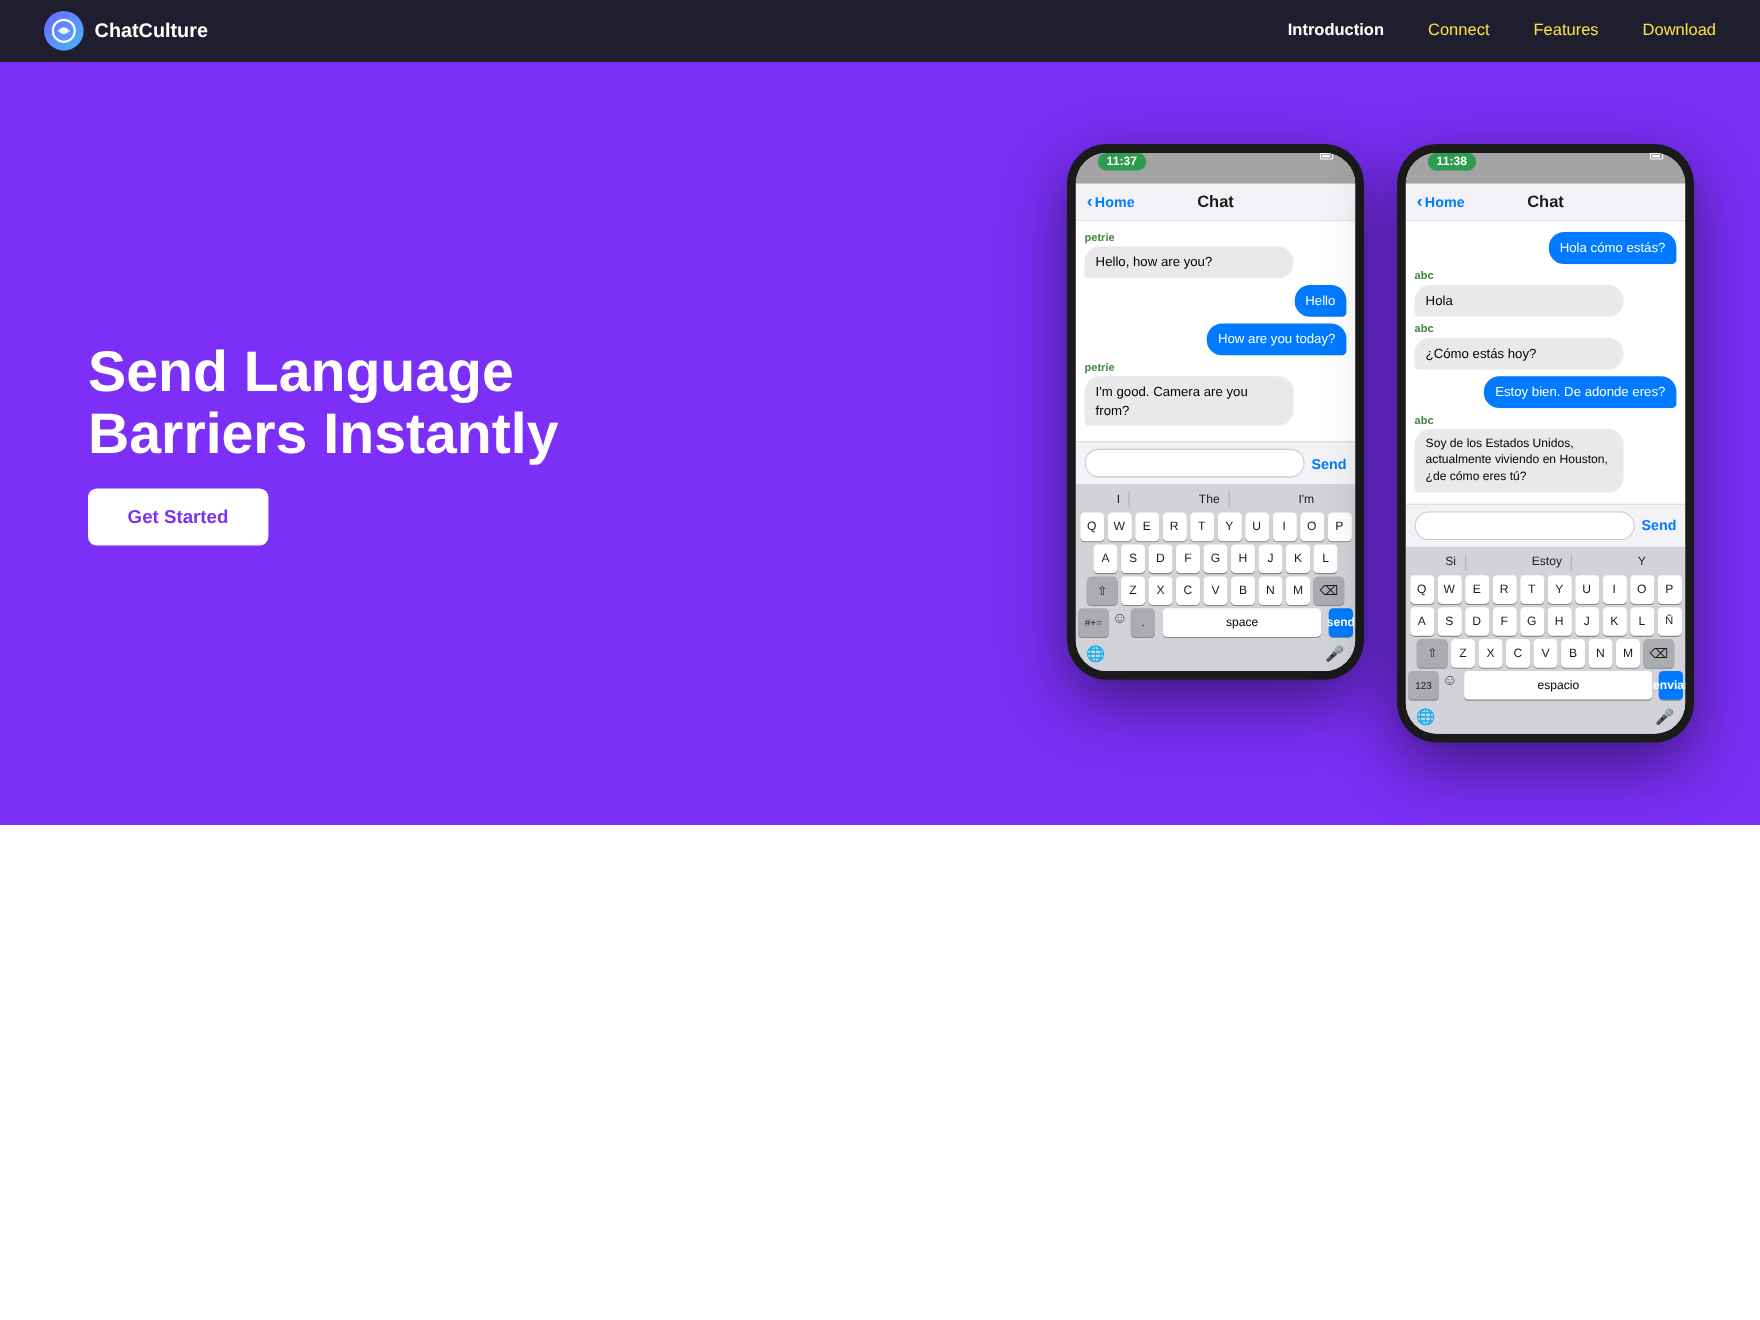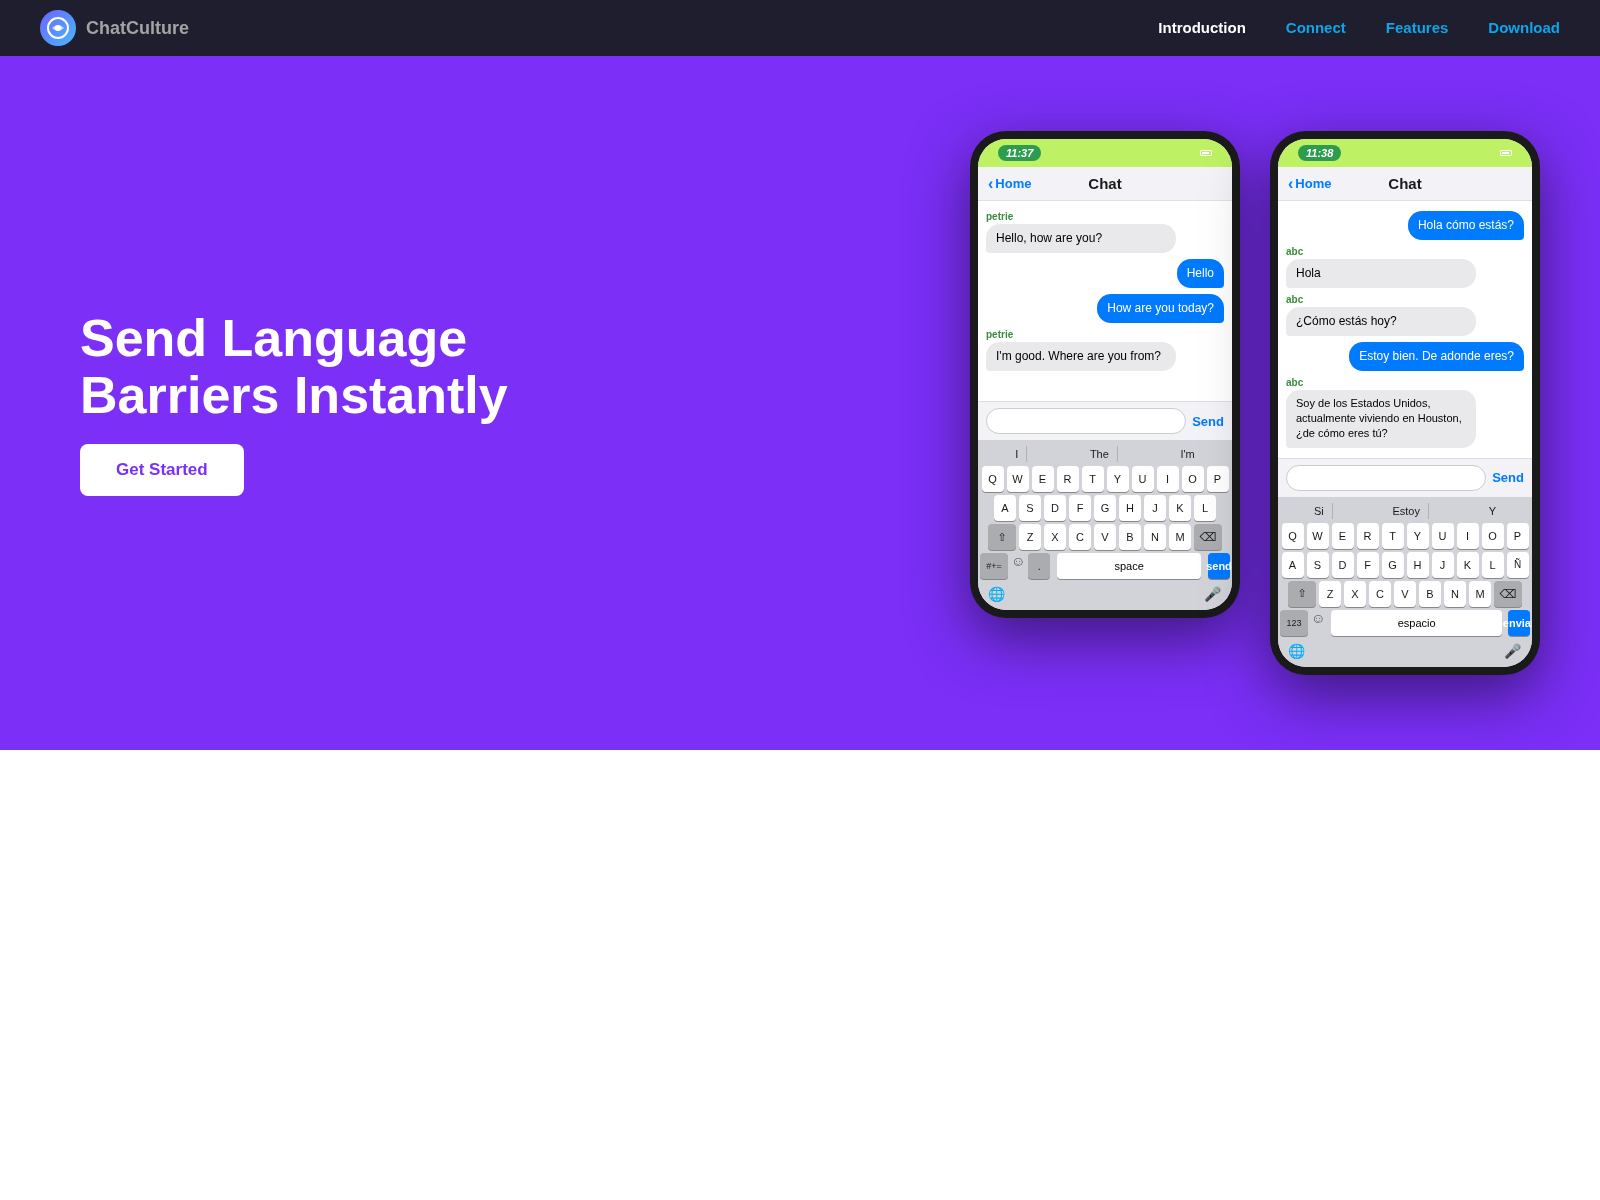--- a/index.html
+++ b/index.html
@@ -23,34 +23,34 @@
       gap: 10px;
     }
     .nav-logo {
       width: 36px; height: 36px;
       background: linear-gradient(135deg, #6c63ff, #48b9ff);
       border-radius: 50%;
       display: flex; align-items: center; justify-content: center;
       font-size: 18px; color: white; font-weight: bold;
     }
     .nav-brand-name {
-      color: #a3a3a3;
+      color: #ffffff;
       font-size: 18px;
       font-weight: 600;
     }
     .nav-links {
       display: flex;
       gap: 40px;
       list-style: none;
     }
     .nav-links li a {
-      color: #0ea5e9;
+      color: #fde047;
       text-decoration: none;
       font-size: 15px;
-      font-weight: 700;
+      font-weight: 400;
     }
     .nav-links li a.active {
       color: white;
       font-weight: 600;
     }
 
     
     .hero {
       background: #7b2ff7;
       min-height: 750px;
@@ -111,28 +111,27 @@
       position: relative;
     }
     .phone-inner {
       background: #f2f2f7;
       border-radius: 28px;
       overflow: hidden;
       width: 100%;
     }
     
     .phone-status {
-      background: #bef264;
+      background: #a3a3a3;
       height: 28px;
       display: flex;
-      align-items: center;
+      align-items: flex-start;
       justify-content: space-between;
       padding: 0 20px;
       border-radius: 28px 28px 0 0;
-      font-style: italic;
     }
     .phone-time {
       color: white;
       font-size: 11px;
       font-weight: 600;
       background: #2e9c4f;
       padding: 2px 8px;
       border-radius: 10px;
     }
 
@@ -384,21 +383,21 @@
 
         <div class="chat-messages">
           <div>
             <div class="msg-sender">petrie</div>
             <div class="msg-bubble incoming">Hello, how are you?</div>
           </div>
           <div class="msg-bubble outgoing">Hello</div>
           <div class="msg-bubble outgoing">How are you today?</div>
           <div>
             <div class="msg-sender">petrie</div>
-            <div class="msg-bubble incoming">I'm good. Where are you from?</div>
+            <div class="msg-bubble incoming">I'm good. Camera are you from?</div>
           </div>
         </div>
 
         <div class="chat-input-bar">
           <input class="chat-input-field" type="text" style="">
           <button class="chat-send-btn">Send</button>
         </div>
 
         <div class="keyboard">
           <div class="keyboard-suggestions">

